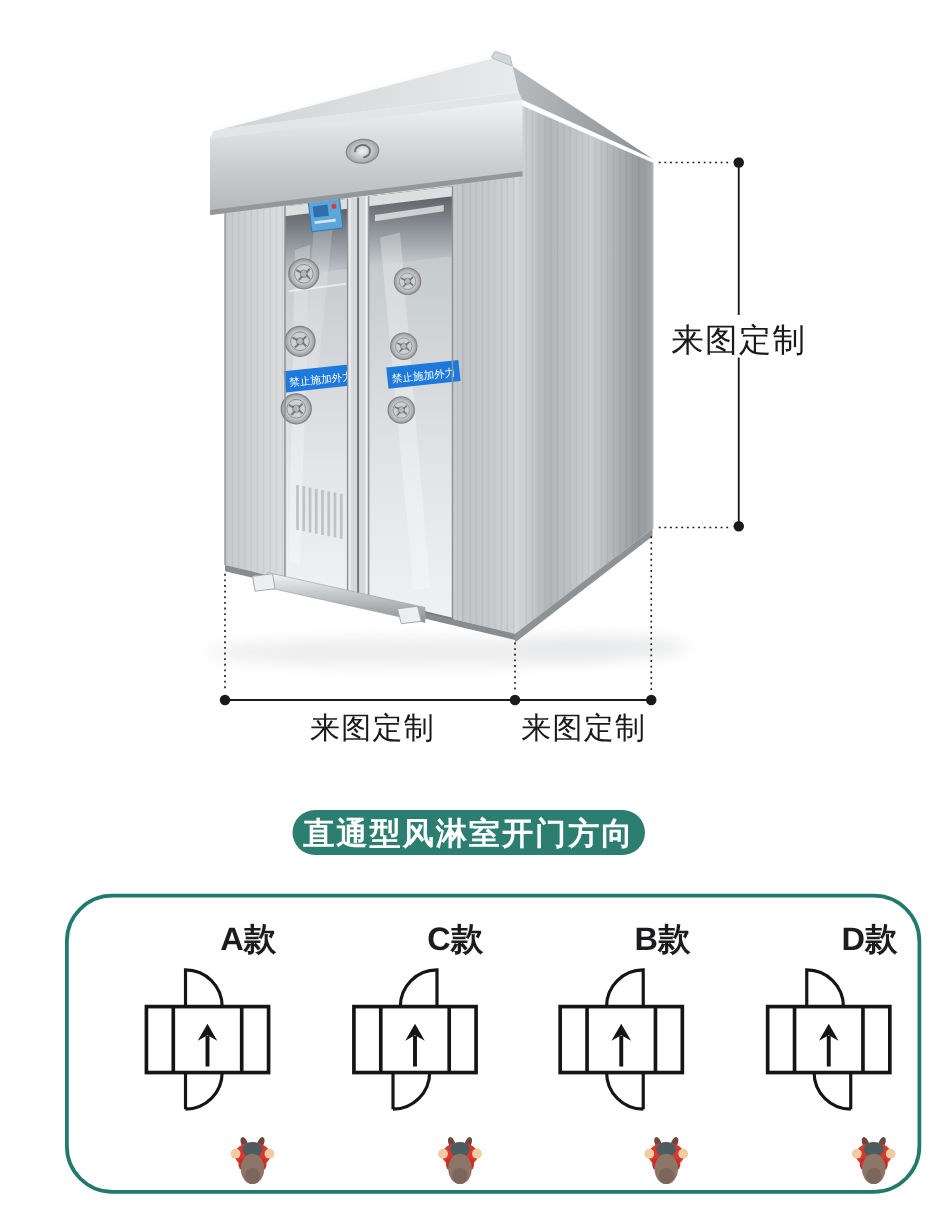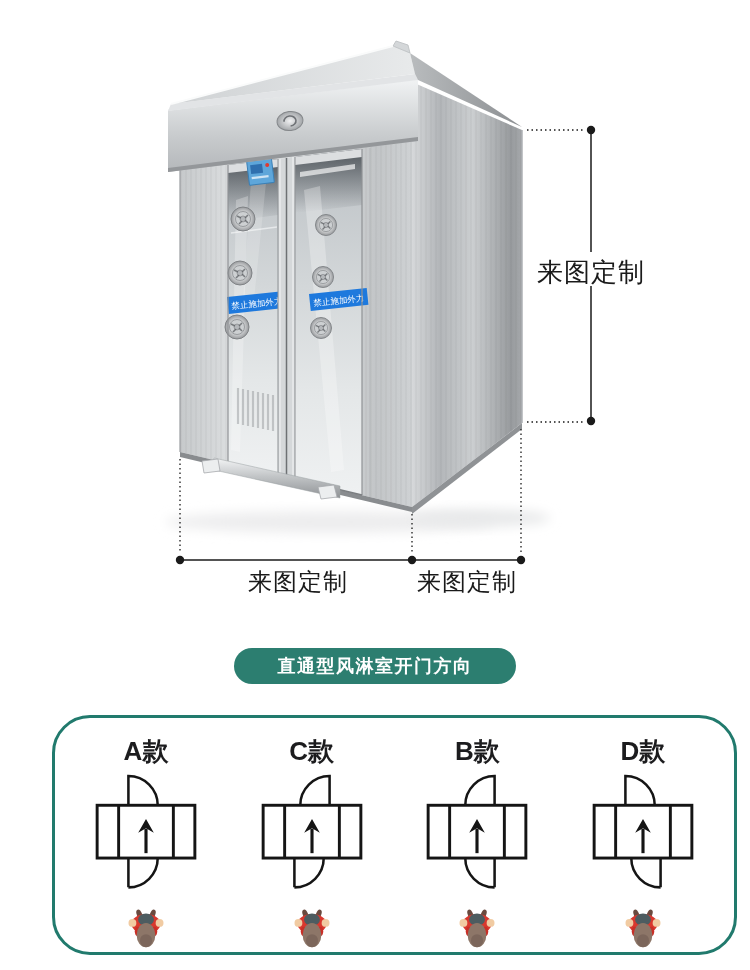--- a/index.html
+++ b/index.html
@@ -2,26 +2,26 @@
 <html style="--teal: #2c7e70; --card-border: #217a6d; --warning-blue: #1e79dd; --diagram-ink: #151515; --dimension-ink: #1a1a1a;"><head>
 <meta charset="utf-8">
 <style>
   html,body{margin:0;padding:0;background:#fff;}
   .page{position:relative;width:750px;height:970px;background:#fff;overflow:hidden;
         font-family:"Liberation Sans","DejaVu Sans",sans-serif;}
   .machine-svg{position:absolute;left:0;top:0;}
   .dim-text{fill:#1a1a1a;font-family:"Liberation Sans","DejaVu Sans",sans-serif;letter-spacing:1px;}
   .title-badge{position:absolute;left:234px;top:648px;width:282px;height:36px;
         background:var(--teal,#2c7e70);border-radius:18px;display:flex;
-        align-items:center;justify-content:center;color:#fff;font-size:18px;
+        align-items:center;justify-content:center;color:#fff;font-size:25px;
         font-weight:700;letter-spacing:1.5px;}
   .options-card{position:absolute;left:52px;top:715px;width:647px;height:234px;
         border:3px solid var(--card-border,#217a6d);border-radius:38px;background:#fff;
         display:flex;justify-content:space-between;padding:0 16px;}
-  .door-option{width:150px;display:flex;flex-direction:column;align-items:center;}
+  .door-option{width:150px;display:flex;flex-direction:column;align-items:flex-end;}
   .door-option-label{margin-top:16px;font-size:26px;font-weight:600;color:#1c1c1e;}
   .door-diagram{margin-top:5px;}
   .door-diagram .ink{stroke:var(--diagram-ink,#151515);}
   .person-icon{margin-top:6px;}
 </style>
 </head>
 <body>
 
 <div class="page">
 

